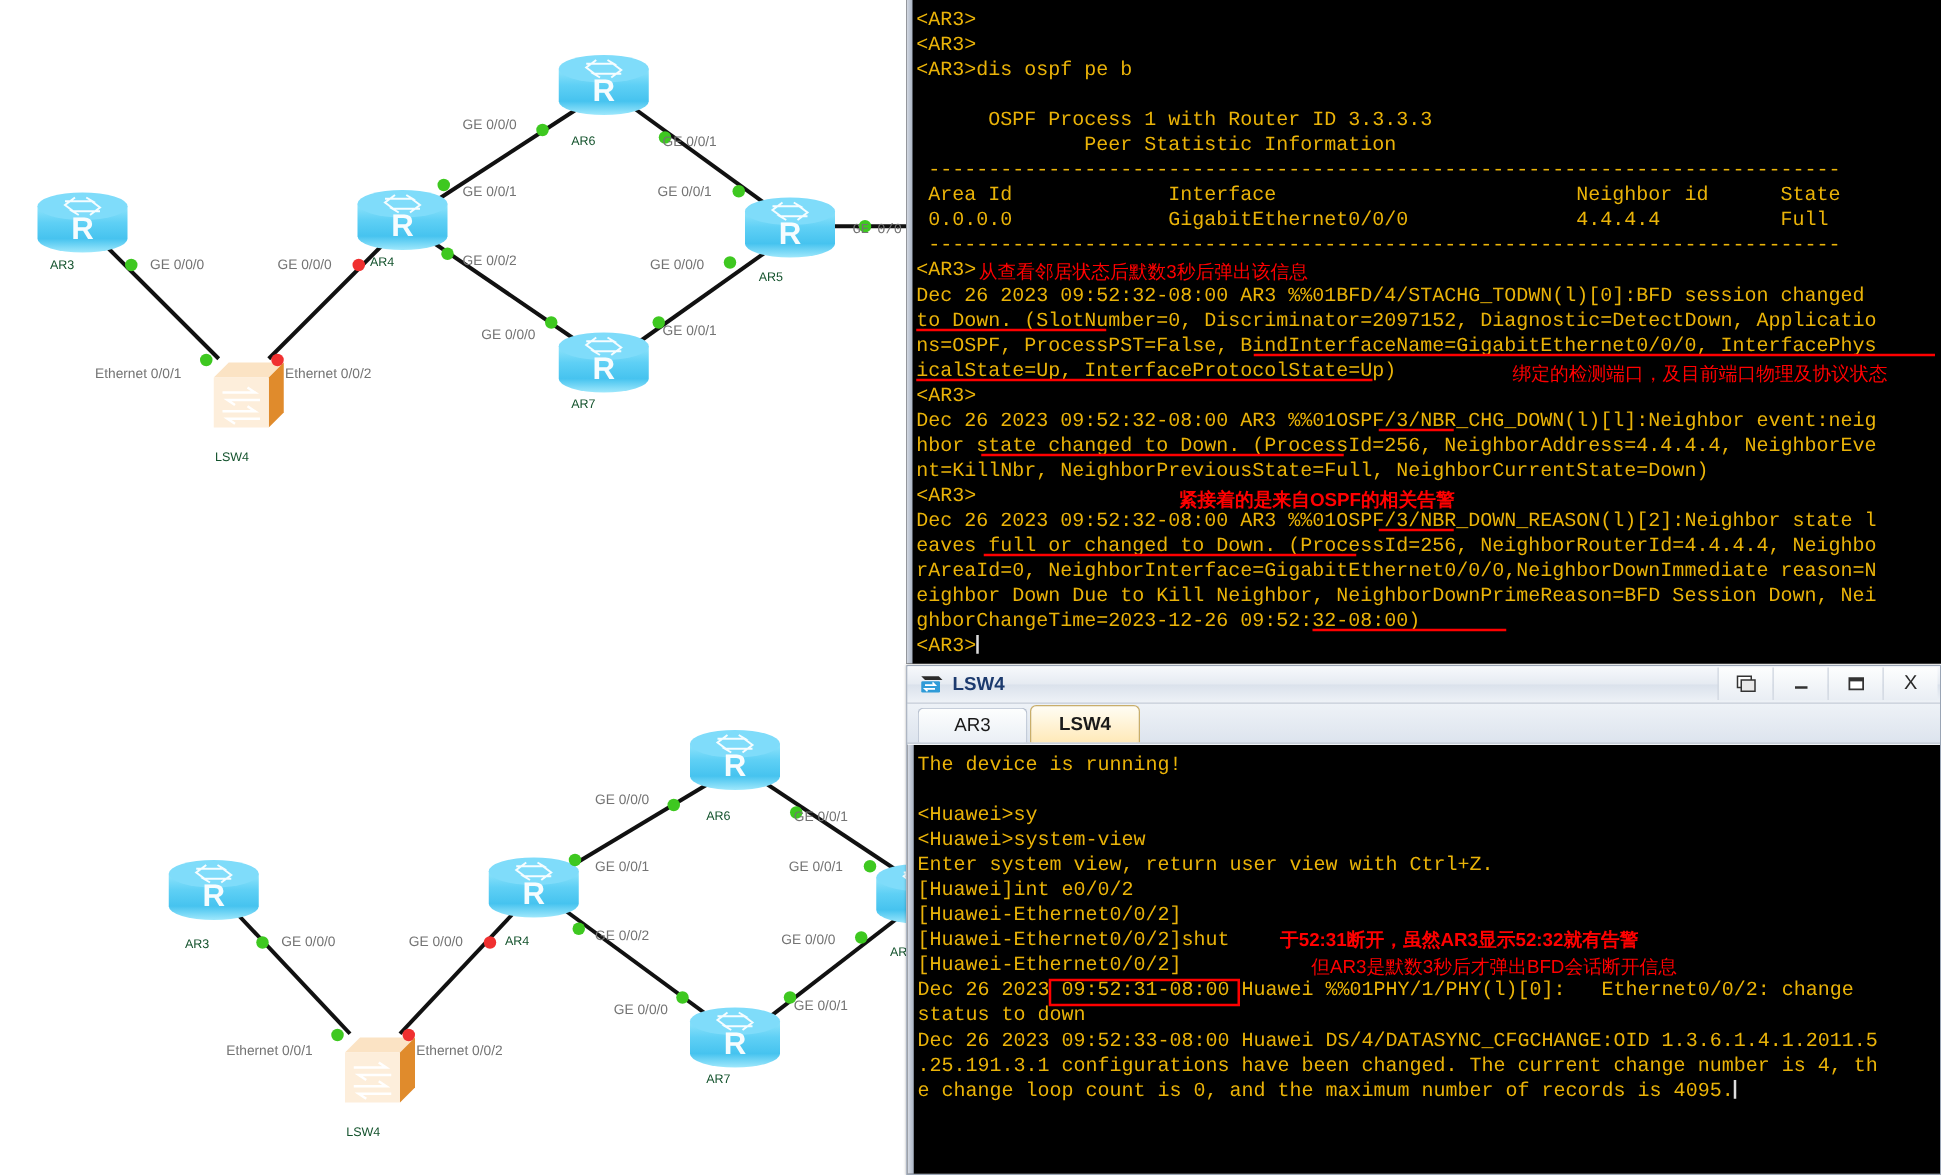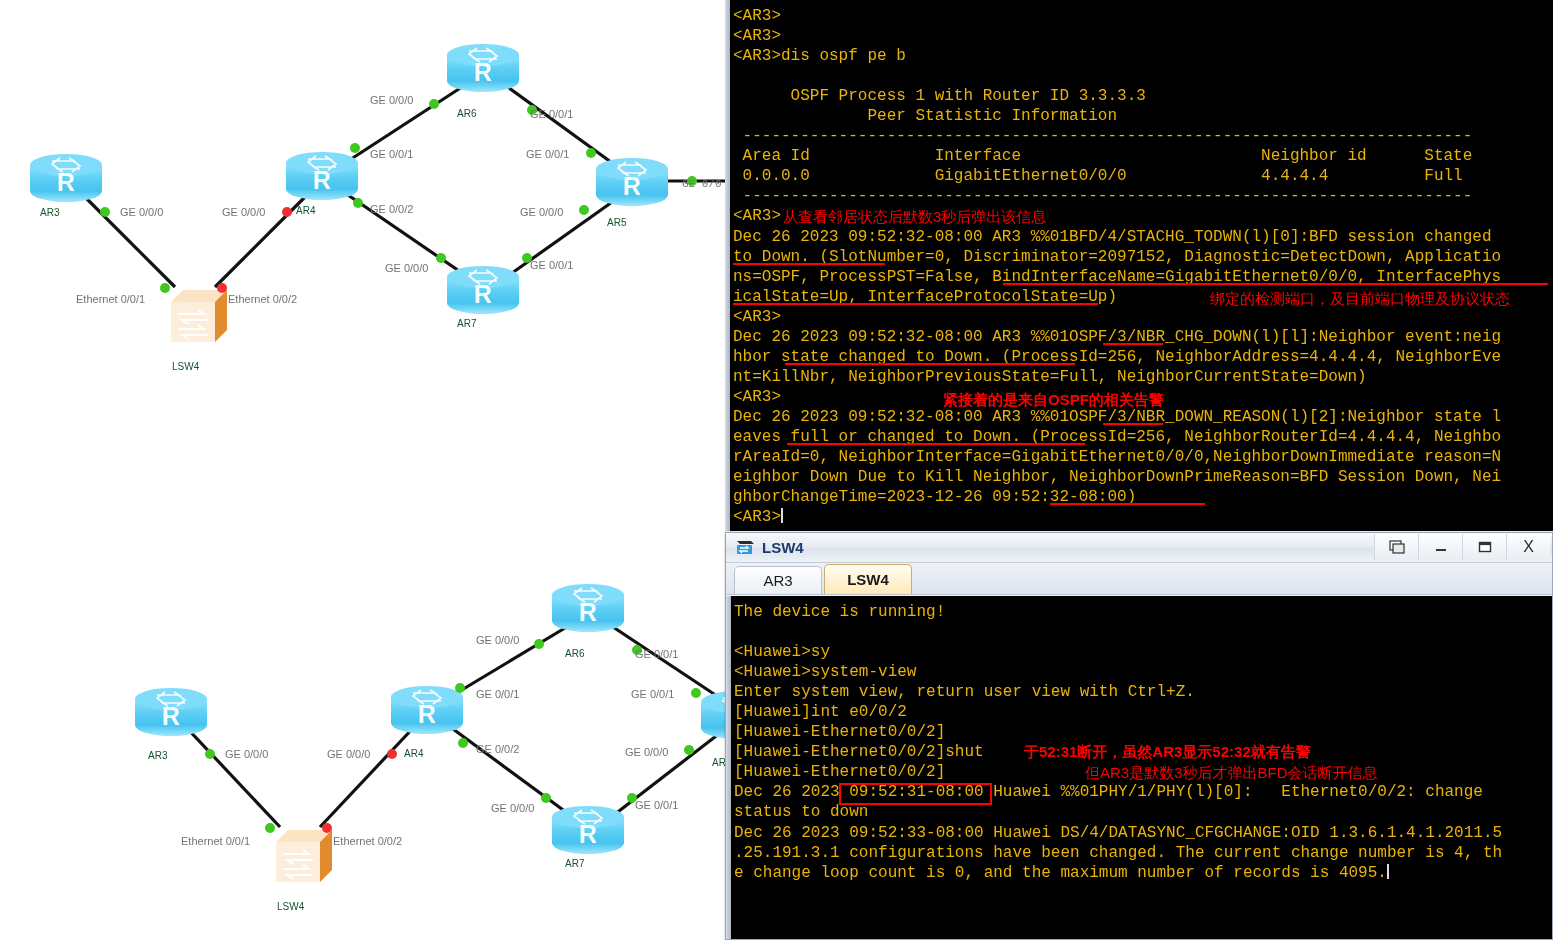--- a/index.html
+++ b/index.html
@@ -444,18 +444,18 @@
       <div class="tab">AR3</div>
       <div class="tab active">LSW4</div>
     </div>
 
     <div style="position:absolute; left:0; top:63px; right:0; bottom:0; background:#000;text-decoration:underline;">
       <div class="term-border-left"></div>
       <div class="term-screen" id="lsw4-screen" style="left:8px; top:6px;"><div class="ln">The device is running!</div><div class="ln"></div><div class="ln">&lt;Huawei&gt;sy</div><div class="ln">&lt;Huawei&gt;system-view</div><div class="ln">Enter system view, return user view with Ctrl+Z.</div><div class="ln">[Huawei]int e0/0/2</div><div class="ln">[Huawei-Ethernet0/0/2]</div><div class="ln">[Huawei-Ethernet0/0/2]shut</div><div class="ln">[Huawei-Ethernet0/0/2]</div><div class="ln">Dec 26 2023 09:52:31-08:00 Huawei %%01PHY/1/PHY(l)[0]:   Ethernet0/0/2: change</div><div class="ln">status to down</div><div class="ln">Dec 26 2023 09:52:33-08:00 Huawei DS/4/DATASYNC_CFGCHANGE:OID 1.3.6.1.4.1.2011.5</div><div class="ln">.25.191.3.1 configurations have been changed. The current change number is 4, th</div><div class="ln">e change loop count is 0, and the maximum number of records is 4095.<span class="cursor"></span></div></div>
     </div>
     <div id="lsw4-annos">
         <div class="anno" style="left: 298px; top: 210px; font-weight: bold;">于52:31断开，虽然AR3显示52:32就有告警</div>
-        <div class="anno" style="left: 323px; top: 231px; margin-left: 36px;">但AR3是默数3秒后才弹出BFD会话断开信息</div>
+        <div class="anno" style="left: 323px; top: 231px;">但AR3是默数3秒后才弹出BFD会话断开信息</div>
         <div class="rbox" style="left: 113px; top: 250px; width: 153px; height: 22px;"></div>
       </div>
   </div>
 
 </div>
 
 </body></html>

